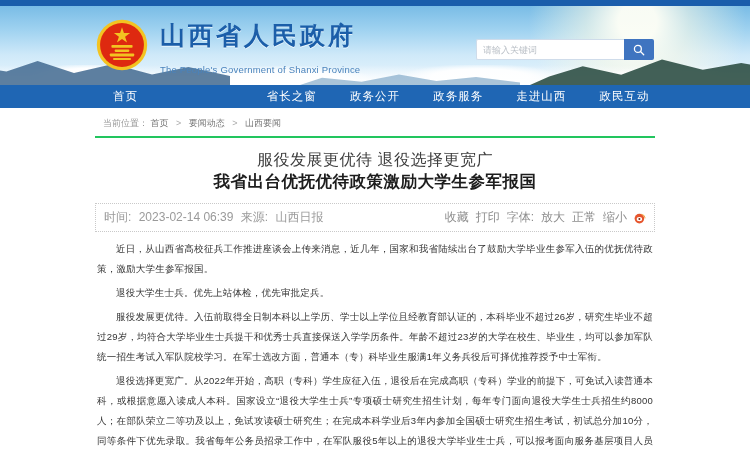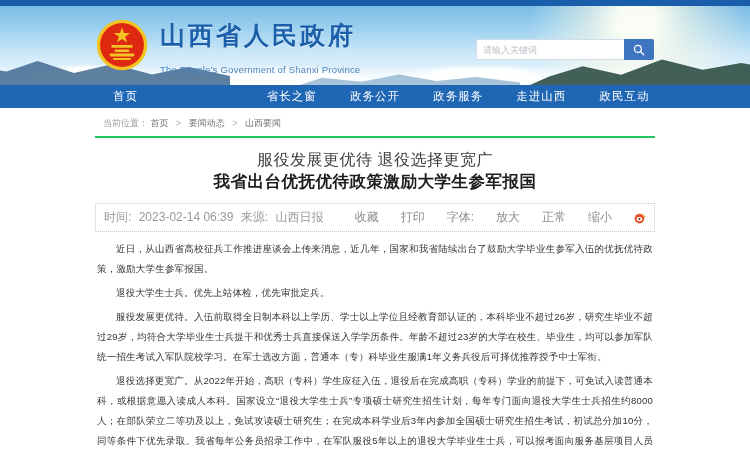--- a/index.html
+++ b/index.html
@@ -60,21 +60,21 @@
   .crumb-sep { margin:0 5px; color:#aaa; }
 
   .article-subtitle { text-align:center; font-size:16px; color:#3d3d3d; margin-top:12px; letter-spacing:.5px; }
   .article-title { text-align:center; font-size:16.5px; font-weight:bold; color:#1d1d1d;
     margin-top:0; letter-spacing:.5px; }
 
   .meta-row { margin-top:10px; border:1px dotted #c9c9c9; padding:5px 8px;
     display:flex; justify-content:space-between; align-items:flex-start;
     font-size:12px; color:#9a9a9a; }
   .meta-left span { margin-right:4px; }
-  .meta-right { display:flex; align-items:center; gap:22px; color:#8d8d8d; }
+  .meta-right { display:flex; align-items:center; gap:7px; color:#8d8d8d; }
   .meta-right .tool { cursor:pointer; }
   .weibo-icon { width:12px; height:12px; display:block; cursor:pointer; }
 
   .article-body { padding:7px 2px 0 2px; }
   .article-body p { font-size:9.5px; color:#333; line-height:20px; text-indent:2em;
     text-align:justify; margin-bottom:4px; letter-spacing:.2px; }
 </style>
 </head>
 <body>
 

